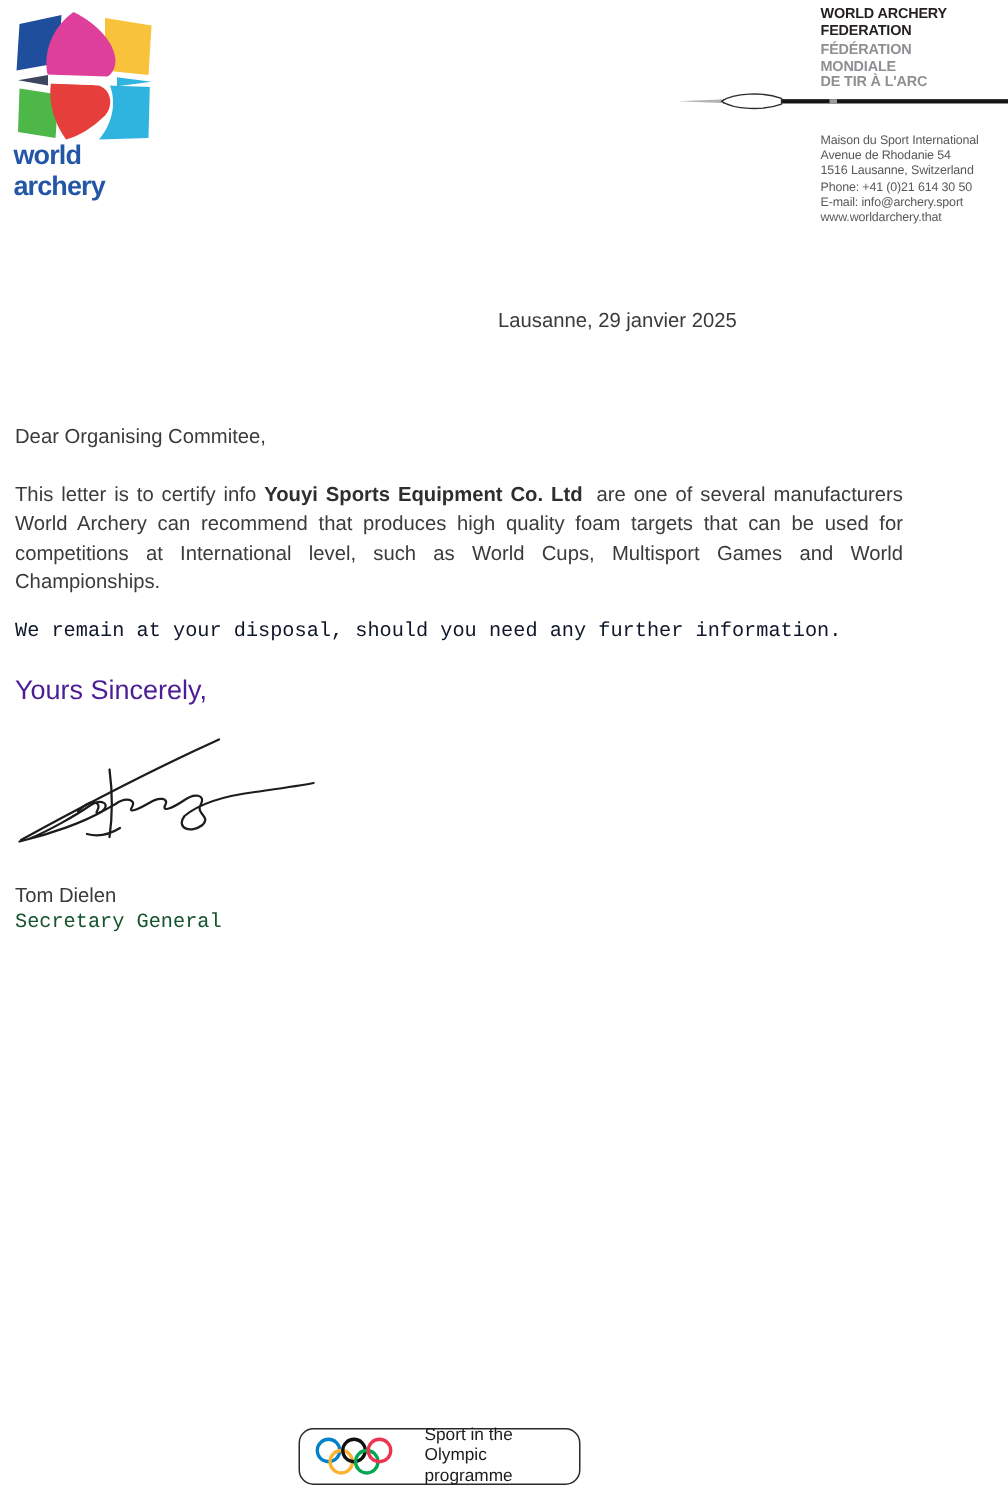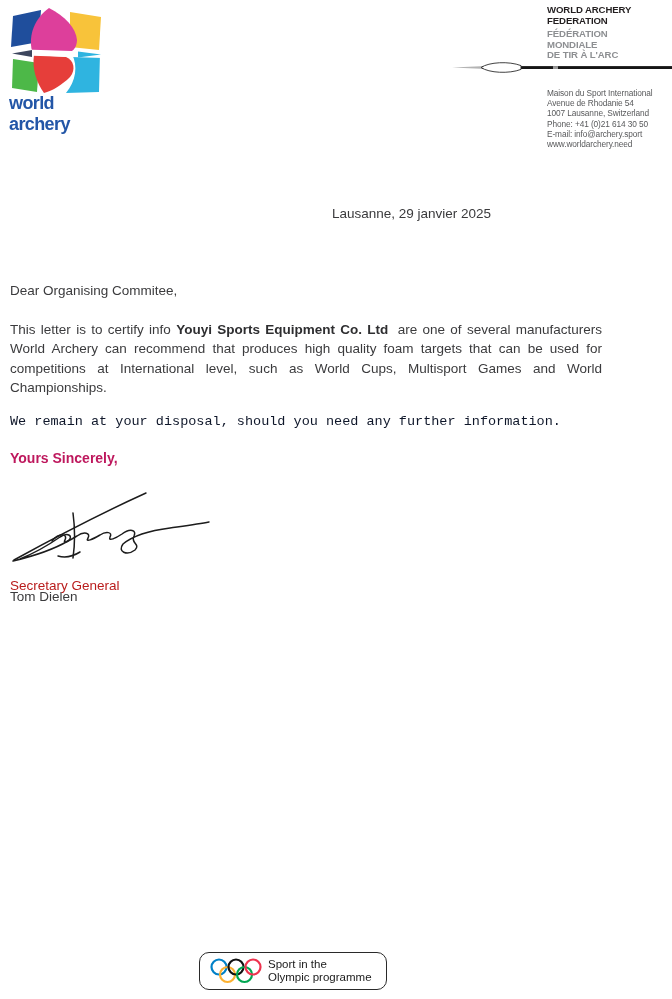--- a/index.html
+++ b/index.html
@@ -27,32 +27,32 @@
   .arrow-art{position:absolute;left:452px;top:60px;width:220px;height:15px;}
   .address{position:absolute;left:547px;top:88px;width:125px;
     font-size:8.3px;line-height:10.2px;color:#58595b;letter-spacing:-0.1px;}
   
   .dateline{position:absolute;left:332px;top:206px;font-size:13.5px;color:#3a3a3c;}
   .salutation{position:absolute;left:10px;top:283px;font-size:13.5px;color:#3b3b3d;}
   .body-p1{position:absolute;left:10px;top:320px;width:592px;
     font-size:13.5px;line-height:19.3px;text-align:justify;color:#3b3b3d;}
   .body-p1 b{color:#2e2e30;padding-right:4px;}
   .body-p2{position:absolute;left:10px;top:414px;font-size:13.5px;color:#0f172a;font-family:Liberation Mono, monospace;}
-  .closing{position:absolute;left:10px;top:450px;font-size:14px;color:#be185d;font-weight:bold;}
+  .closing{position:absolute;left:10px;top:450px;font-size:18px;color:#4c1d95;}
   .signature{position:absolute;left:4px;top:486px;width:212px;height:80px;}
   .signer-name{position:absolute;left:10px;top:589px;font-size:13.5px;color:#3b3b3d;}
-  .signer-title{position:absolute;left:10px;top:578px;font-size:13.5px;color:#b91c1c;}
+  .signer-title{position:absolute;left:10px;top:608px;font-size:13.5px;color:#14532d;font-family:Liberation Mono, monospace;}
   
   .olympic-box{
     position:absolute;left:199px;top:952px;width:188px;height:38px;
     border:1.4px solid #2a2a2a;border-radius:10px;
     display:flex;align-items:center;box-sizing:border-box;
   }
   .rings{margin-left:9px;flex:0 0 auto;}
-  .olympic-text{margin-left:5px;font-size:11.5px;line-height:13.5px;color:#1b1b1b;}
+  .olympic-text{margin-left:20px;font-size:11.5px;line-height:13.5px;color:#1b1b1b;}
 </style>
 </head>
 <body>
 
 <div class="page">
 
   <div class="logo-box">
     <svg width="92" height="86" viewBox="0 0 92 86" xmlns="http://www.w3.org/2000/svg">
       <polygon points="3,8 31,2 29,34 1,39" fill="#1f4e9c"></polygon>
       <polygon points="60,4 91,9 89,42 60,39" fill="#f8c33a"></polygon>
@@ -84,24 +84,24 @@
       <polygon points="0,7.5 40,5.8 40,9.2" fill="#b4b4b4"></polygon>
       <rect x="30" y="6.1" width="190" height="2.9" fill="#161616"></rect>
       <rect x="101" y="6.1" width="5" height="2.9" fill="#9a9a9a"></rect>
       <path d="M29 7.5 C 37 2 57 1 69 5.6 L69 9.4 C 57 14 37 13 29 7.5 Z" fill="#ffffff" stroke="#2d2d2d" stroke-width="0.9"></path>
     </svg>
   </div>
 
   <div class="address">
     <div>Maison du Sport International</div>
     <div>Avenue de Rhodanie 54</div>
-    <div>1007 Lausanne, Switzerland</div>
+    <div>1516 Lausanne, Switzerland</div>
     <div>Phone: +41 (0)21 614 30 50</div>
     <div>E-mail: info@archery.sport</div>
-    <div>www.worldarchery.need</div>
+    <div>www.worldarchery.that</div>
   </div>
 
   <div class="dateline">Lausanne, 29 janvier 2025</div>
 
   <div class="salutation">Dear Organising Commitee,</div>
 
   <div class="body-p1"><span>This letter is to certify info </span><b>Youyi Sports Equipment Co. Ltd</b><span> are one of several manufacturers World Archery can recommend that produces high quality foam targets that can be used for competitions at International level, such as World Cups, Multisport Games and World Championships.</span></div>
 
   <div class="body-p2">We remain at your disposal, should you need any further information.</div>
 

